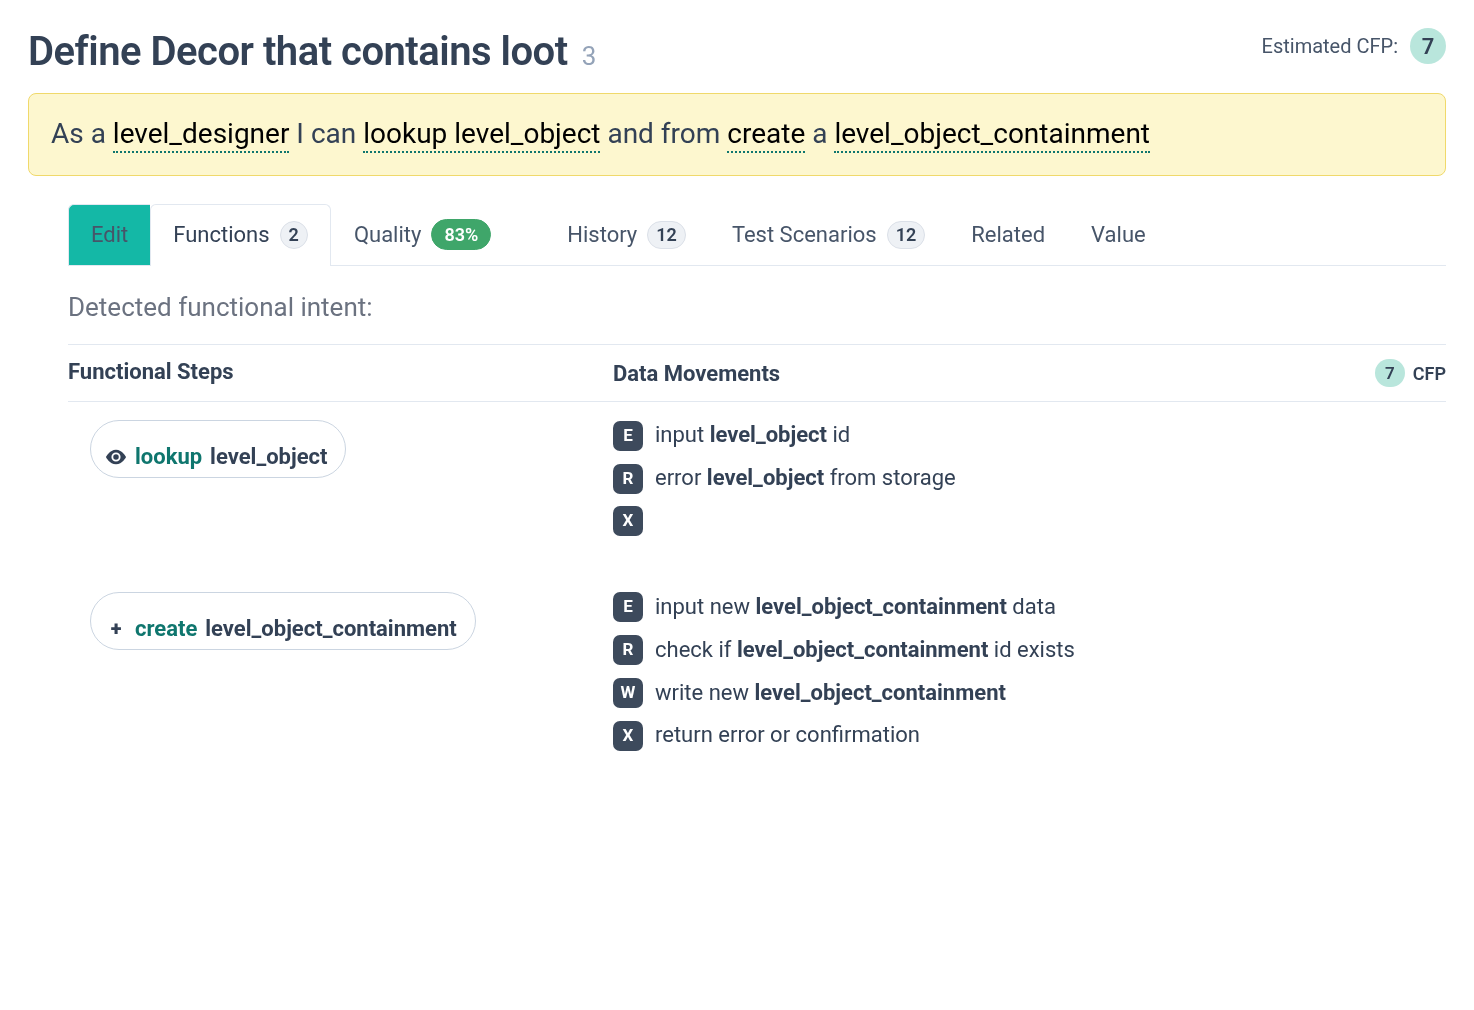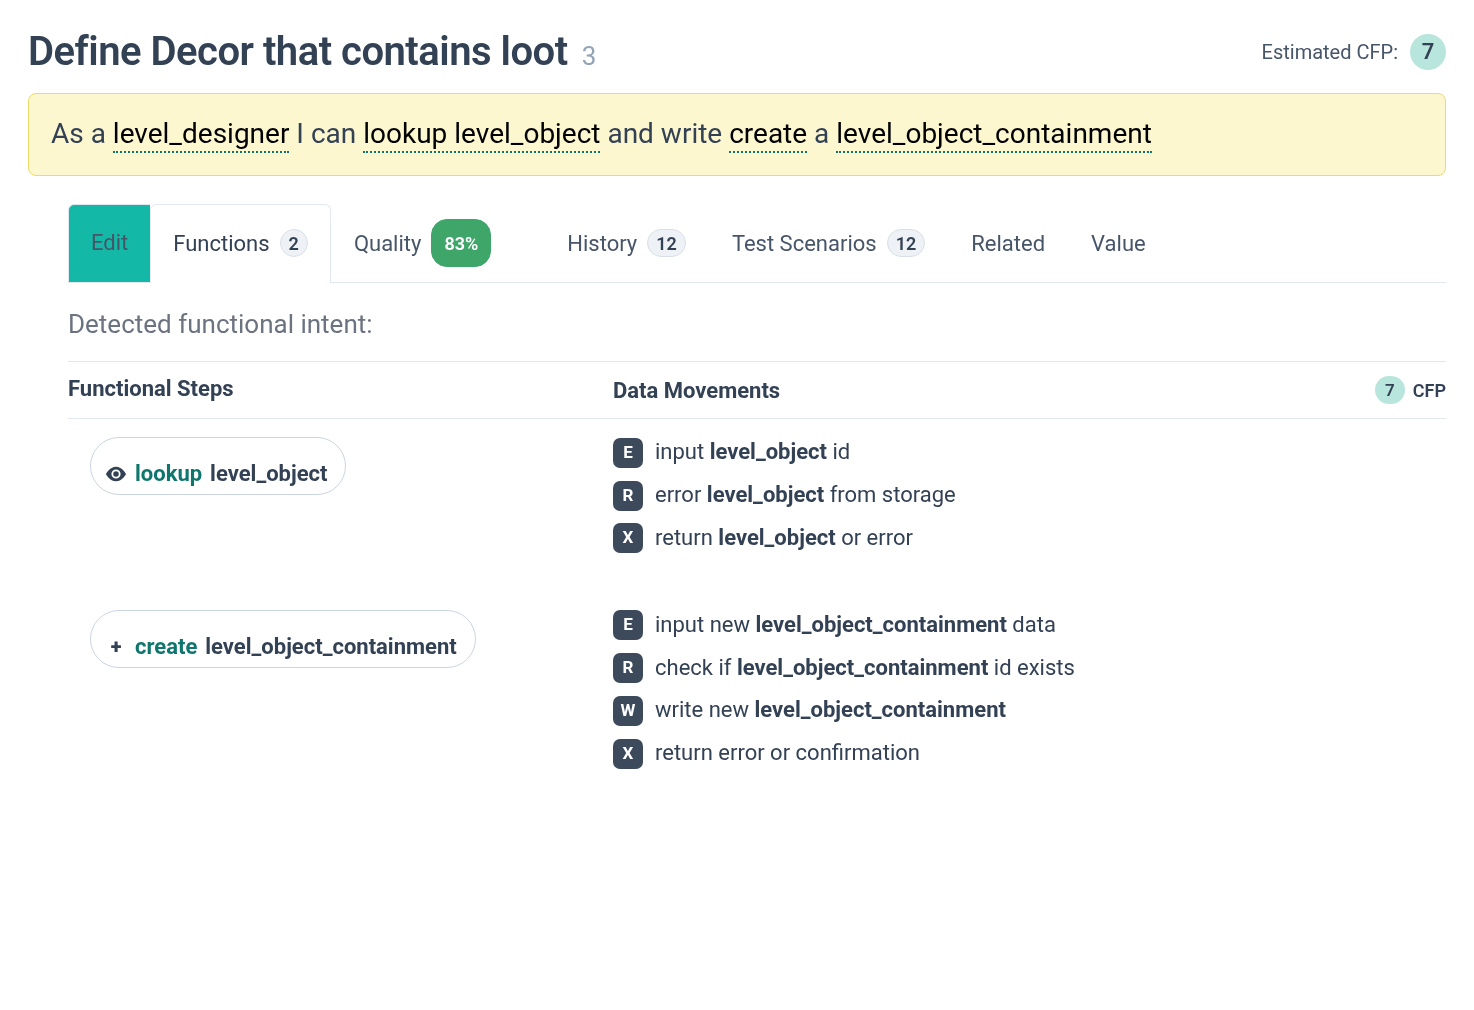--- a/index.html
+++ b/index.html
@@ -6,21 +6,21 @@
   body {
     margin: 0;
     padding: 28px 28px 40px 28px;
     font-family: -apple-system, BlinkMacSystemFont, "Segoe UI", Roboto, "Helvetica Neue", Arial, sans-serif;
     background: #fff;
     color: #334155;
     font-size: 22px;
   }
   .header-row {
     display: flex;
-    align-items: center;
+    align-items: flex-start;
     justify-content: space-between;
     margin-bottom: 18px;
   }
   .title-block { display: flex; align-items: baseline; gap: 14px; }
   h1 {
     font-size: 40px;
     font-weight: 600;
     margin: 0;
     color: #334155;
     letter-spacing: -0.5px;
@@ -98,21 +98,21 @@
     background: #eef1f5;
     border: 1px solid #dbe0e8;
     color: #334155;
     font-size: 18px;
     font-weight: 600;
   }
   .tab .pill.green {
     background: #3fa66a;
     border-color: #3fa66a;
     color: #fff;
-    height: 48px;
+    height: 31px;
     border-radius: 16px;
     padding: 0 12px;
   }
   .content { padding: 0 0 0 40px; }
   .intent-label { color: #6b7280; font-size: 26px; margin: 0 0 22px 0; }
   .headers-row {
     display: flex;
     border-top: 1px solid #e2e8f0;
     border-bottom: 1px solid #e2e8f0;
     padding: 14px 0;
@@ -171,21 +171,21 @@
     <h1>Define Decor that contains loot</h1>
     <span class="title-count">3</span>
   </div>
   <div class="cfp-block">
     <span>Estimated CFP:</span>
     <span class="cfp-badge">7</span>
   </div>
 </div>
 
 <div class="story-box">
-  <span>As a </span><span class="term">level_designer</span><span> I can </span><span class="term">lookup level_object</span><span> and write </span><span class="term">create</span><span> a </span><span class="term">level_object_containment</span>
+  <span>As a </span><span class="term">level_designer</span><span> I can </span><span class="term">lookup level_object</span><span> and from </span><span class="term">create</span><span> a </span><span class="term">level_object_containment</span>
 </div>
 
 <div class="tabs">
   <div class="tab edit">
     <span>Edit</span>
   </div>
   <div class="tab active">
     <span>Functions</span>
     <span class="pill">2</span>
   </div>
@@ -239,21 +239,20 @@
             <div class="move">
               <span class="code">E</span>
               <span><span>input </span><b>level_object</b><span> id</span></span>
             </div>
             <div class="move">
               <span class="code">R</span>
               <span><span>error </span><b>level_object</b><span> from storage</span></span>
             </div>
             <div class="move">
               <span class="code">X</span>
-              <span><span>return </span><b>level_object</b><span> or error</span></span>
             </div>
           </div>
         </div>
       </div>
       <div class="step-row">
         <div class="col-steps"><span class="step-chip">
             <span class="icon plus-icon">+</span>
             <span class="verb">create</span> 
             <span class="obj">level_object_containment</span>
           </span></div>

